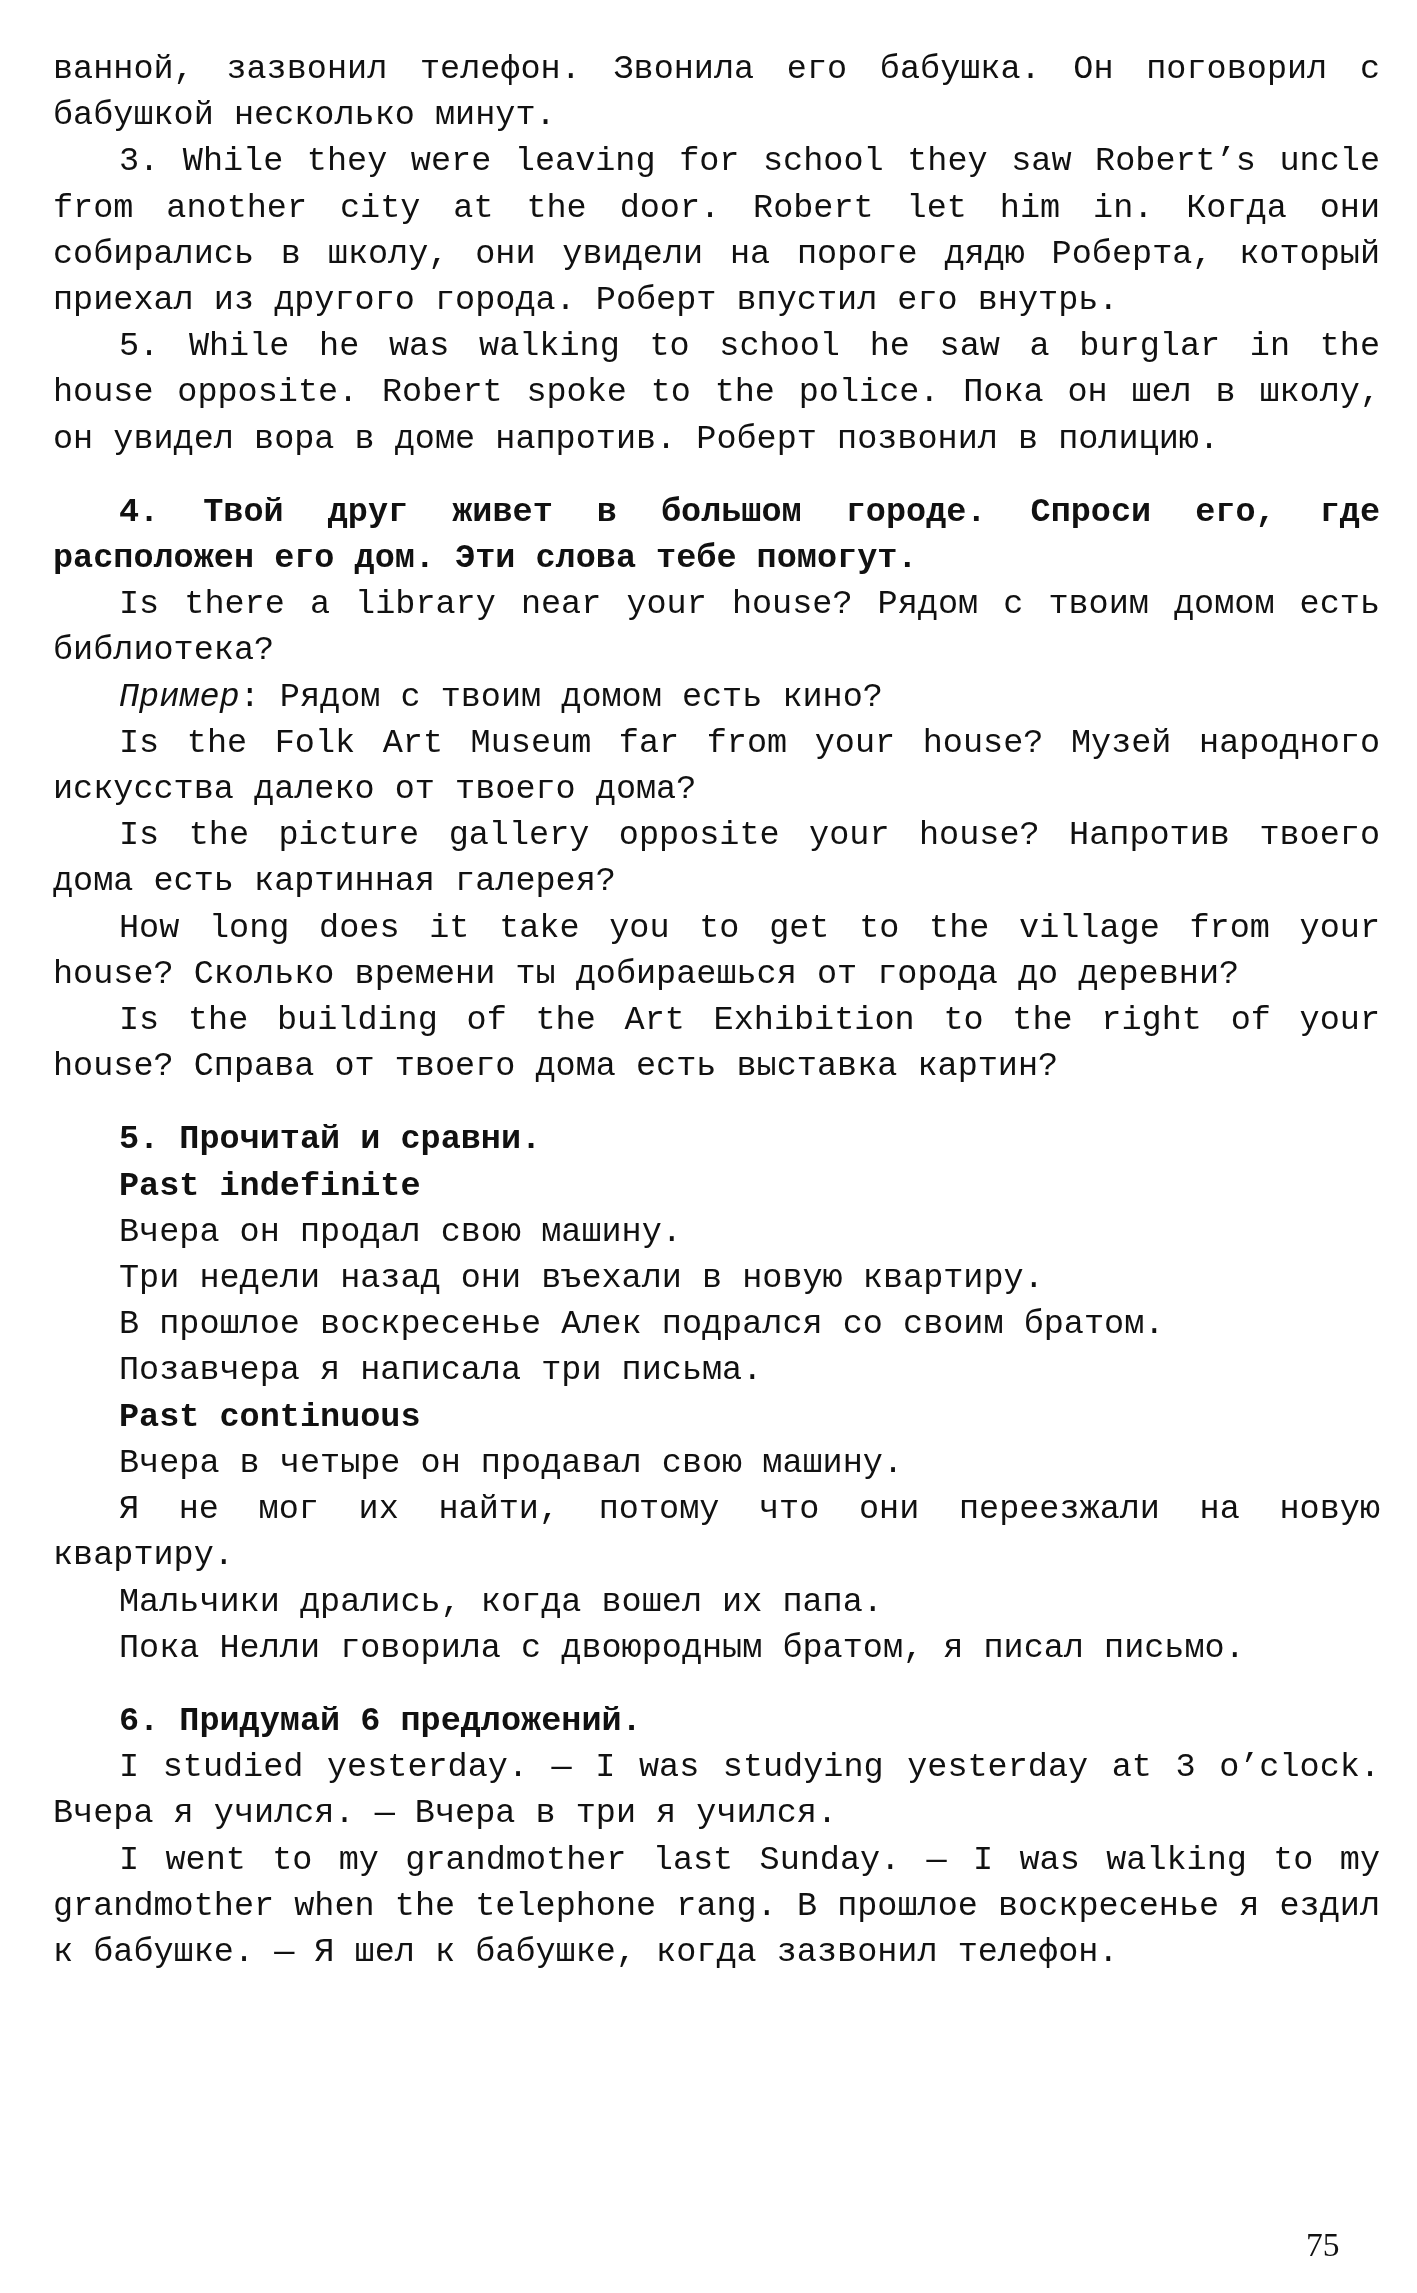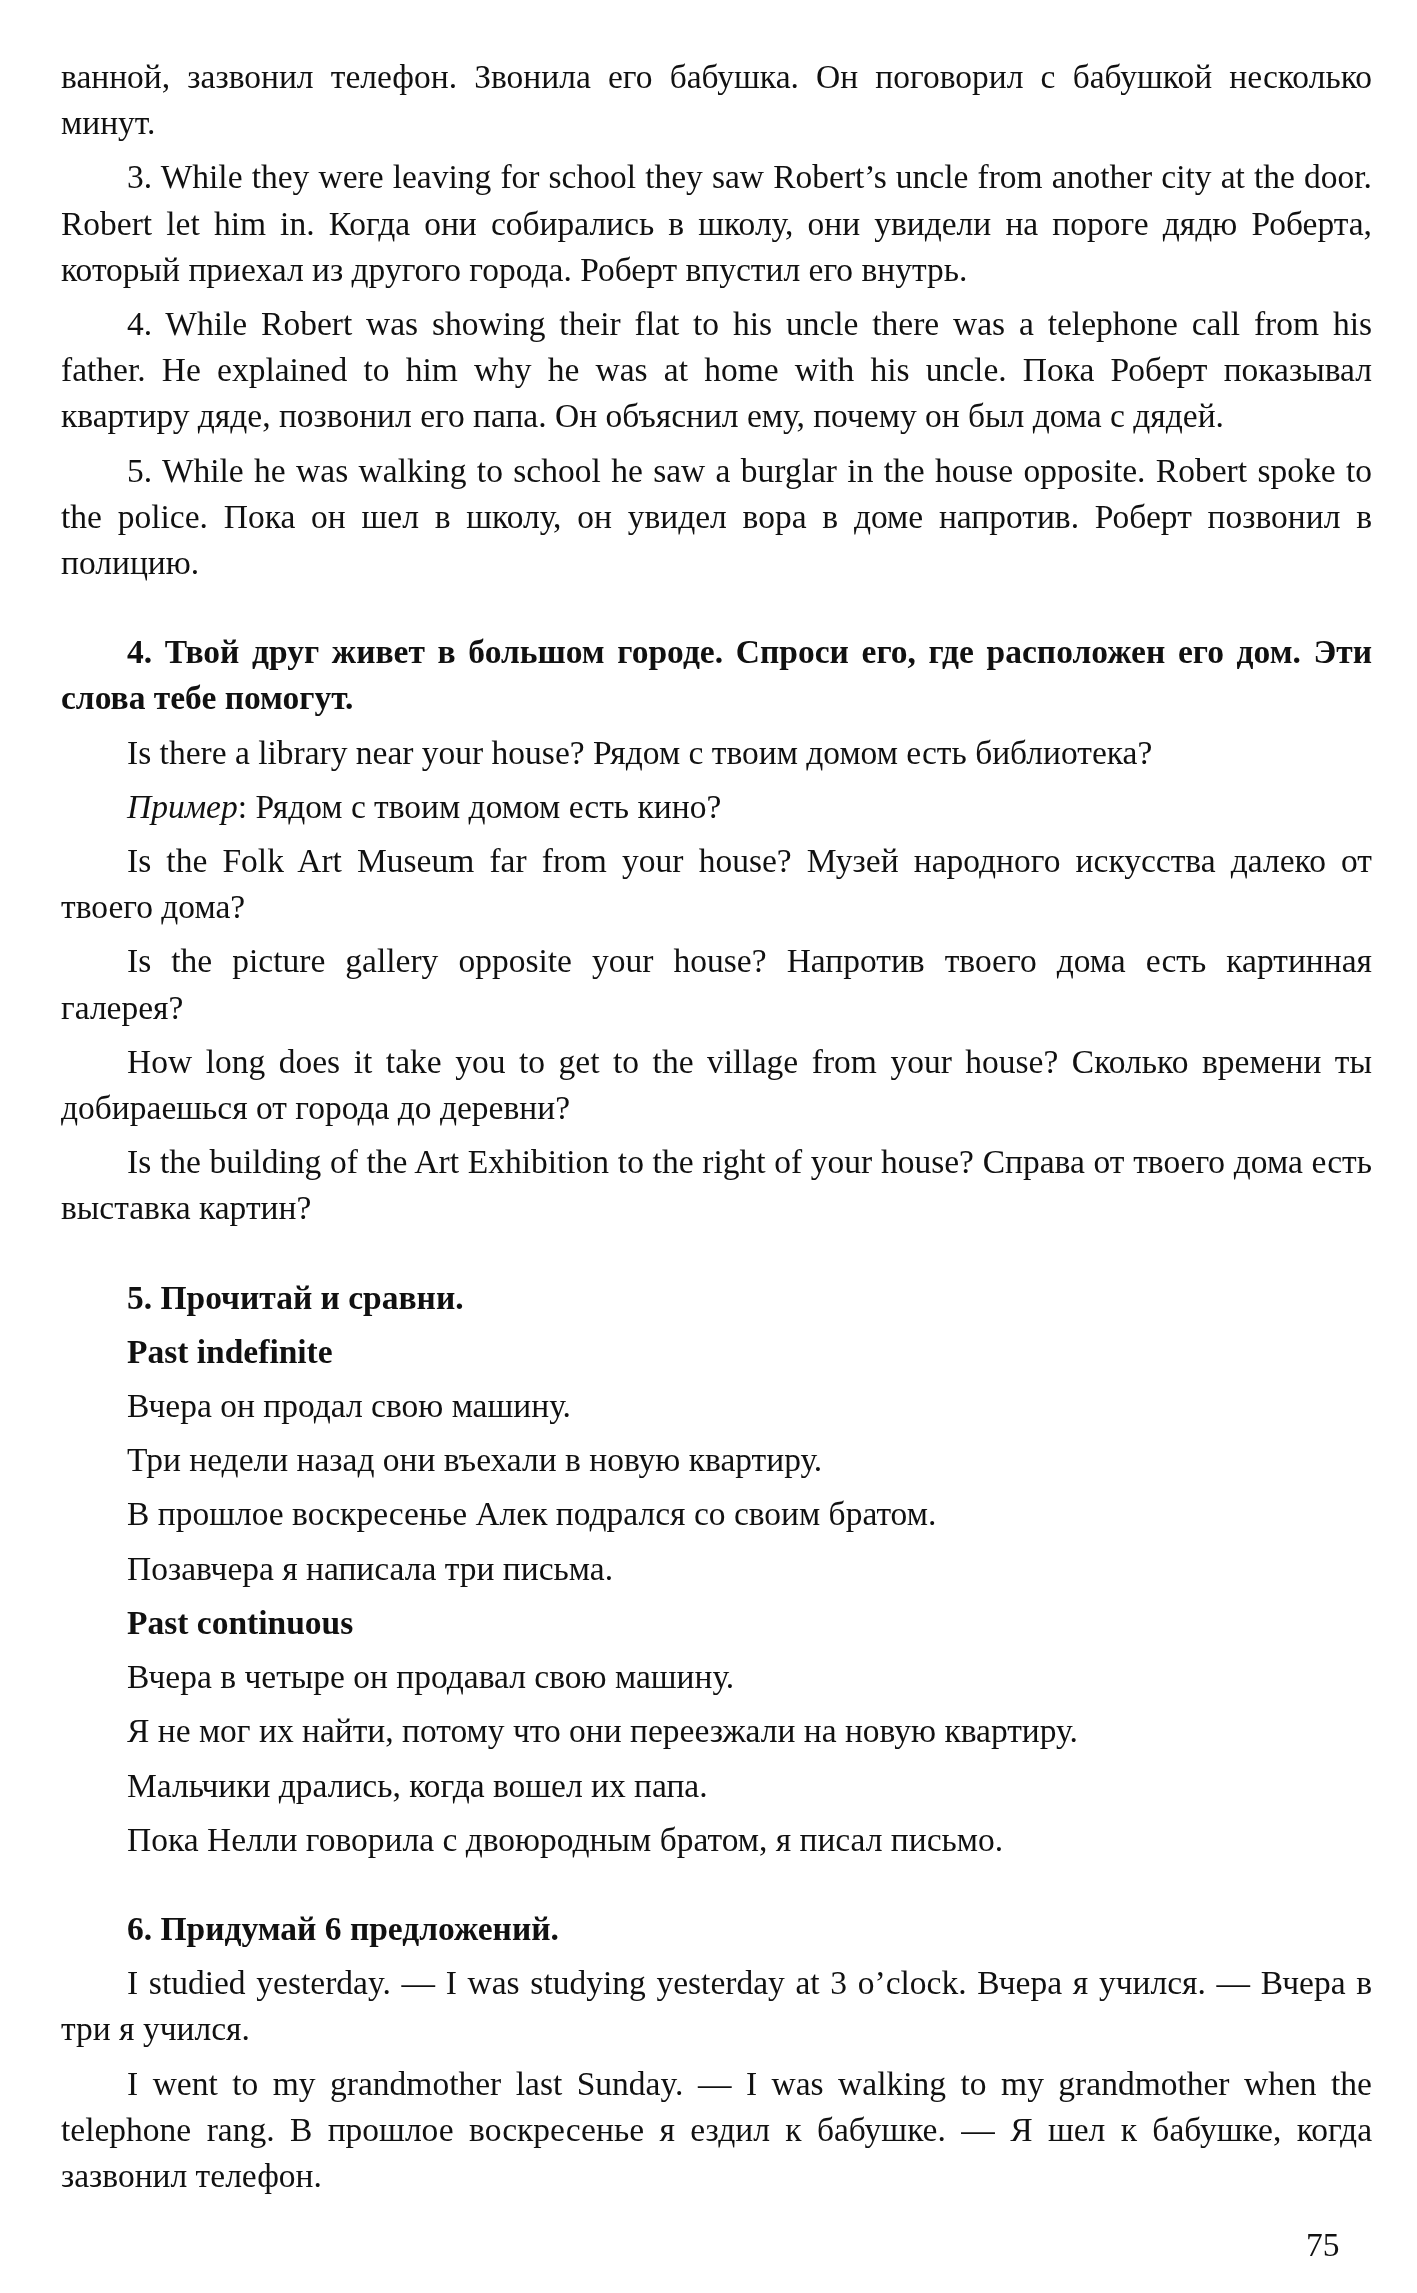--- a/index.html
+++ b/index.html
@@ -3,39 +3,38 @@
 <meta charset="utf-8">
 <style>
   html, body { margin: 0; padding: 0; background: #ffffff; }
   body { width: 1417px; height: 2293px; position: relative; overflow: hidden; }
   .page {
     position: absolute; left: 53px; top: 46px; width: 1327px;
     font-family: "Liberation Serif", "DejaVu Serif", serif;
     font-size: 33.5px; line-height: 46.2px; color: #111111;
     text-align: justify;
   }
-  .p { margin: 8px; text-indent: 66px; }
+  .p { margin: 0; text-indent: 66px; font-family: Liberation Mono, monospace; }
   .p.noindent { text-indent: 0; }
   .gap { height: 27px; }
   .b { font-weight: bold; }
   .i { font-style: italic; }
   .pagenum {
     position: absolute; left: 1306px; top: 2222px;
     font-family: "Liberation Serif", "DejaVu Serif", serif;
     font-size: 33.5px; line-height: 46px; color: #111111;
   }
 </style>
 </head>
 <body>
 
 <div class="page">
 
   <p class="p noindent">ванной, зазвонил телефон. Звонила его бабушка. Он поговорил с бабушкой несколько минут.</p>
   <p class="p">3. While they were leaving for school they saw Robert’s uncle from another city at the door. Robert let him in. Когда они собирались в школу, они увидели на пороге дядю Роберта, который приехал из другого города. Роберт впустил его внутрь.</p>
-  <p class="p">4. While Robert was showing their flat to his uncle there was a telephone call from his father. He explained to him why he was at home with his uncle. Пока Роберт показывал квартиру дяде, позвонил его папа. Он объяснил ему, почему он был дома с дядей.</p>
   <p class="p">5. While he was walking to school he saw a burglar in the house opposite. Robert spoke to the police. Пока он шел в школу, он увидел вора в доме напротив. Роберт позвонил в полицию.</p>
 
   <div class="gap"></div>
 
   <p class="p b">4. Твой друг живет в большом городе. Спроси его, где расположен его дом. Эти слова тебе помогут.</p>
   <p class="p">Is there a library near your house? Рядом с твоим домом есть библиотека?</p>
   <p class="p"><span class="i">Пример</span><span>: Рядом с твоим домом есть кино?</span></p>
   <p class="p">Is the Folk Art Museum far from your house? Музей народного искусства далеко от твоего дома?</p>
   <p class="p">Is the picture gallery opposite your house? Напротив твоего дома есть картинная галерея?</p>
   <p class="p">How long does it take you to get to the village from your house? Сколько времени ты добираешься от города до деревни?</p>

